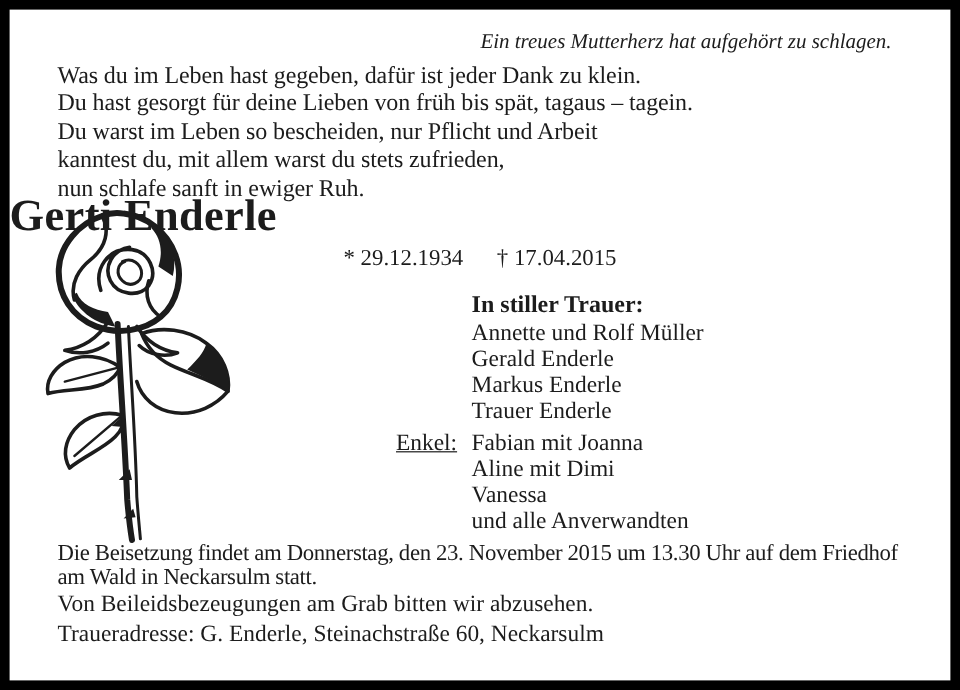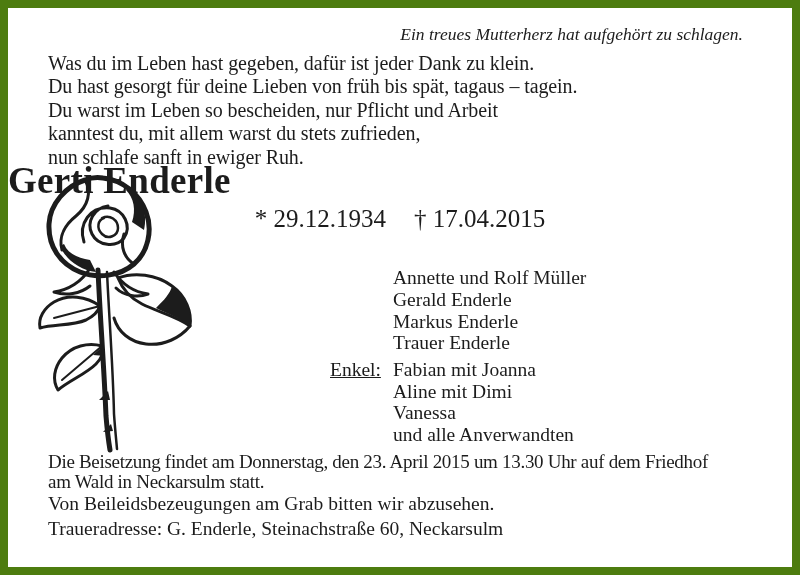--- a/index.html
+++ b/index.html
@@ -1,26 +1,26 @@
 <!DOCTYPE html>
 <html><head>
 <meta charset="utf-8">
 <style>
   html,body{margin:0;padding:0;background:#ffffff;}
   .page{
     position:relative;width:800px;height:575px;box-sizing:border-box;
-    border:8px solid #4d7c0f;background:#ffffff;
+    border:8px solid #000000;background:#ffffff;
     font-family:"Liberation Serif", serif;color:#1c1c1c;overflow:hidden;
   }
   .abs{position:absolute;}
   .motto{top:16px;right:49px;font-style:italic;font-size:17.5px;}
   .poem{top:44px;left:40px;font-size:20px;line-height:23.4px;letter-spacing:-0.1px;}
   .rose{top:158px;left:22px;width:200px;height:290px;}
   .name{top:151px;left:0;width:100%;text-align:left;font-size:37px;font-weight:bold;letter-spacing:0.3px;}
-  .dates{top:197px;left:0;width:100%;text-align:center;font-size:25px;}
+  .dates{top:197px;left:0;width:100%;text-align:center;font-size:19px;}
   .dates .death{margin-left:28px;}
   .trauer-head{top:235px;left:385px;font-size:20px;font-weight:bold;}
   .mourners{top:259px;left:385px;font-size:19.5px;line-height:21.8px;}
   .enkel-label{top:351px;left:322px;font-size:19.5px;text-decoration:underline;}
   .grandchildren{top:351px;left:385px;font-size:19.5px;line-height:21.5px;}
   .fline1{top:443px;left:40px;font-size:19px;letter-spacing:-0.3px;}
   .fline2{top:463px;left:40px;font-size:19px;letter-spacing:-0.3px;}
   .condolence{top:485px;left:40px;font-size:19.5px;}
   .address{top:510px;left:40px;font-size:19.5px;text-align:right;}
 </style>
@@ -74,35 +74,36 @@
       </g>
     </svg>
   </div>
 
   <div class="abs name">Gerti Enderle</div>
 
   <div class="abs dates">
     <span class="birth">* 29.12.1934</span><span class="death">† 17.04.2015</span>
   </div>
 
+  <div class="abs trauer-head">In stiller Trauer:</div>
 
   <div class="abs mourners">
     <div>Annette und Rolf Müller</div>
     <div>Gerald Enderle</div>
     <div>Markus Enderle</div>
     <div>Trauer Enderle</div>
   </div>
 
   <div class="abs enkel-label">Enkel:</div>
 
   <div class="abs grandchildren">
     <div>Fabian mit Joanna</div>
     <div>Aline mit Dimi</div>
     <div>Vanessa</div>
     <div>und alle Anverwandten</div>
   </div>
 
-  <div class="abs fline1">Die Beisetzung findet am Donnerstag, den 23. April 2015 um 13.30 Uhr auf dem Friedhof</div>
+  <div class="abs fline1">Die Beisetzung findet am Donnerstag, den 23. November 2015 um 13.30 Uhr auf dem Friedhof</div>
   <div class="abs fline2">am Wald in Neckarsulm statt.</div>
   <div class="abs condolence">Von Beileidsbezeugungen am Grab bitten wir abzusehen.</div>
   <div class="abs address">Traueradresse: G. Enderle, Steinachstraße 60, Neckarsulm</div>
 
 </div>
 
 </body></html>

